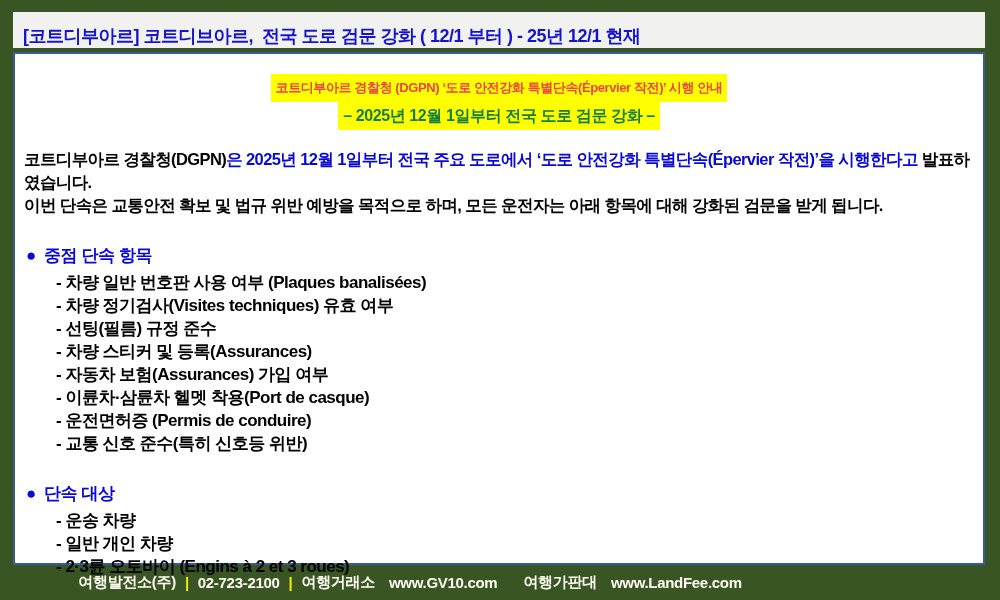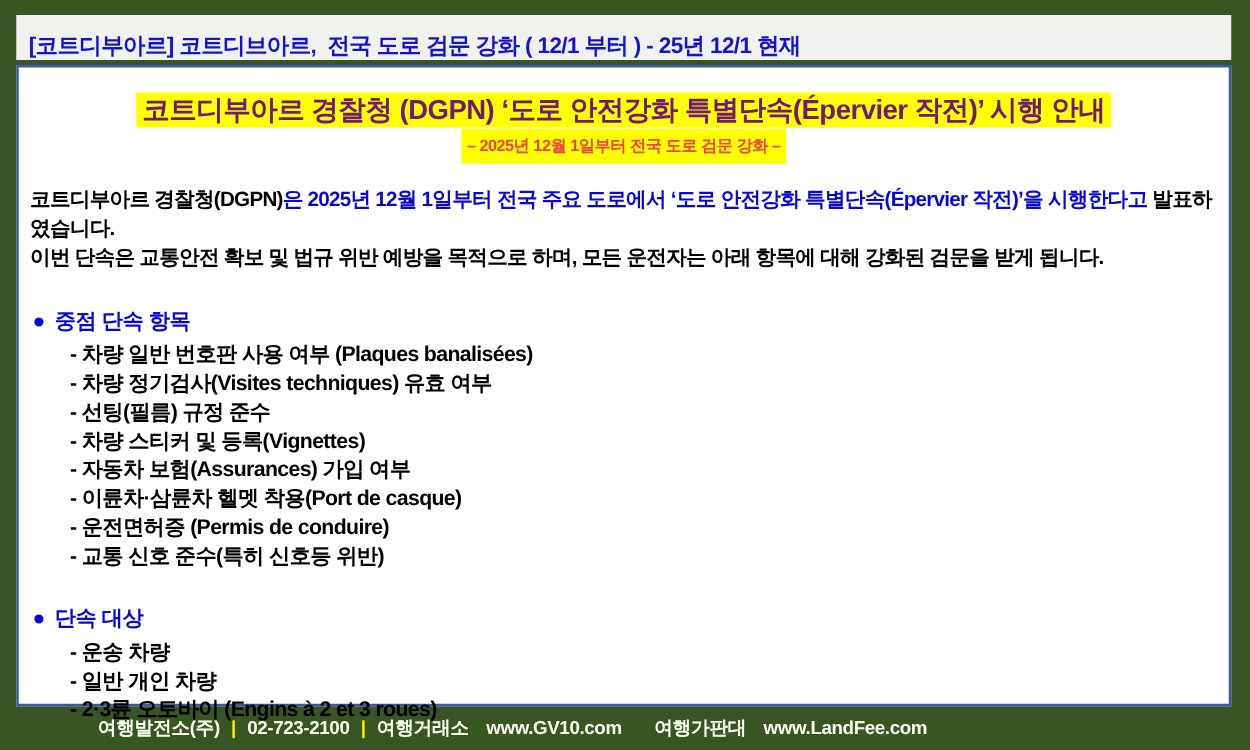--- a/index.html
+++ b/index.html
@@ -27,22 +27,22 @@
     width: 972px; height: 513px;
     background: #ffffff;
     border: 2px solid #3b5a9b;
     box-sizing: border-box;
   }
   .title-block { text-align: center; margin-top: 20px; line-height: 25px; }
   .hl {
     display: inline-block; background: #ffff00;
     padding: 1px 5px 2px 5px;
   }
-  .title-line1 { color: #701a75; font-size: 22px; letter-spacing: -0.4px; }
-  .title-line2 { color: #ef4444; font-size: 13px; letter-spacing: -0.4px; }
+  .title-line1 { color: #ef4444; font-size: 13px; letter-spacing: -0.4px; }
+  .title-line2 { color: #15803d; font-size: 16px; letter-spacing: -0.4px; }
   .intro {
     margin: 18px 8px 0 9px;
     font-size: 16.5px; line-height: 23px; color: #000000;
     letter-spacing: -0.6px;
   }
   .blue-text { color: #0909d6; }
   .section { margin-top: 28px; }
   .section-heading {
     margin-left: 11px; font-size: 17px; color: #0909d6;
     letter-spacing: -0.4px; line-height: 22px;
@@ -88,21 +88,21 @@
   </div>
 
   <div class="section">
     <div class="section-heading">
       <span class="bullet-dot">●</span><span>중점 단속 항목</span>
     </div>
     <div class="section-items">
       <div class="item">- 차량 일반 번호판 사용 여부 (Plaques banalisées)</div>
       <div class="item">- 차량 정기검사(Visites techniques) 유효 여부</div>
       <div class="item">- 선팅(필름) 규정 준수</div>
-      <div class="item">- 차량 스티커 및 등록(Vignettes)</div>
+      <div class="item">- 차량 스티커 및 등록(Assurances)</div>
       <div class="item">- 자동차 보험(Assurances) 가입 여부</div>
       <div class="item">- 이륜차·삼륜차 헬멧 착용(Port de casque)</div>
       <div class="item">- 운전면허증 (Permis de conduire)</div>
       <div class="item">- 교통 신호 준수(특히 신호등 위반)</div>
     </div>
   </div>
 
   <div class="section">
     <div class="section-heading">
       <span class="bullet-dot">●</span><span>단속 대상</span>

